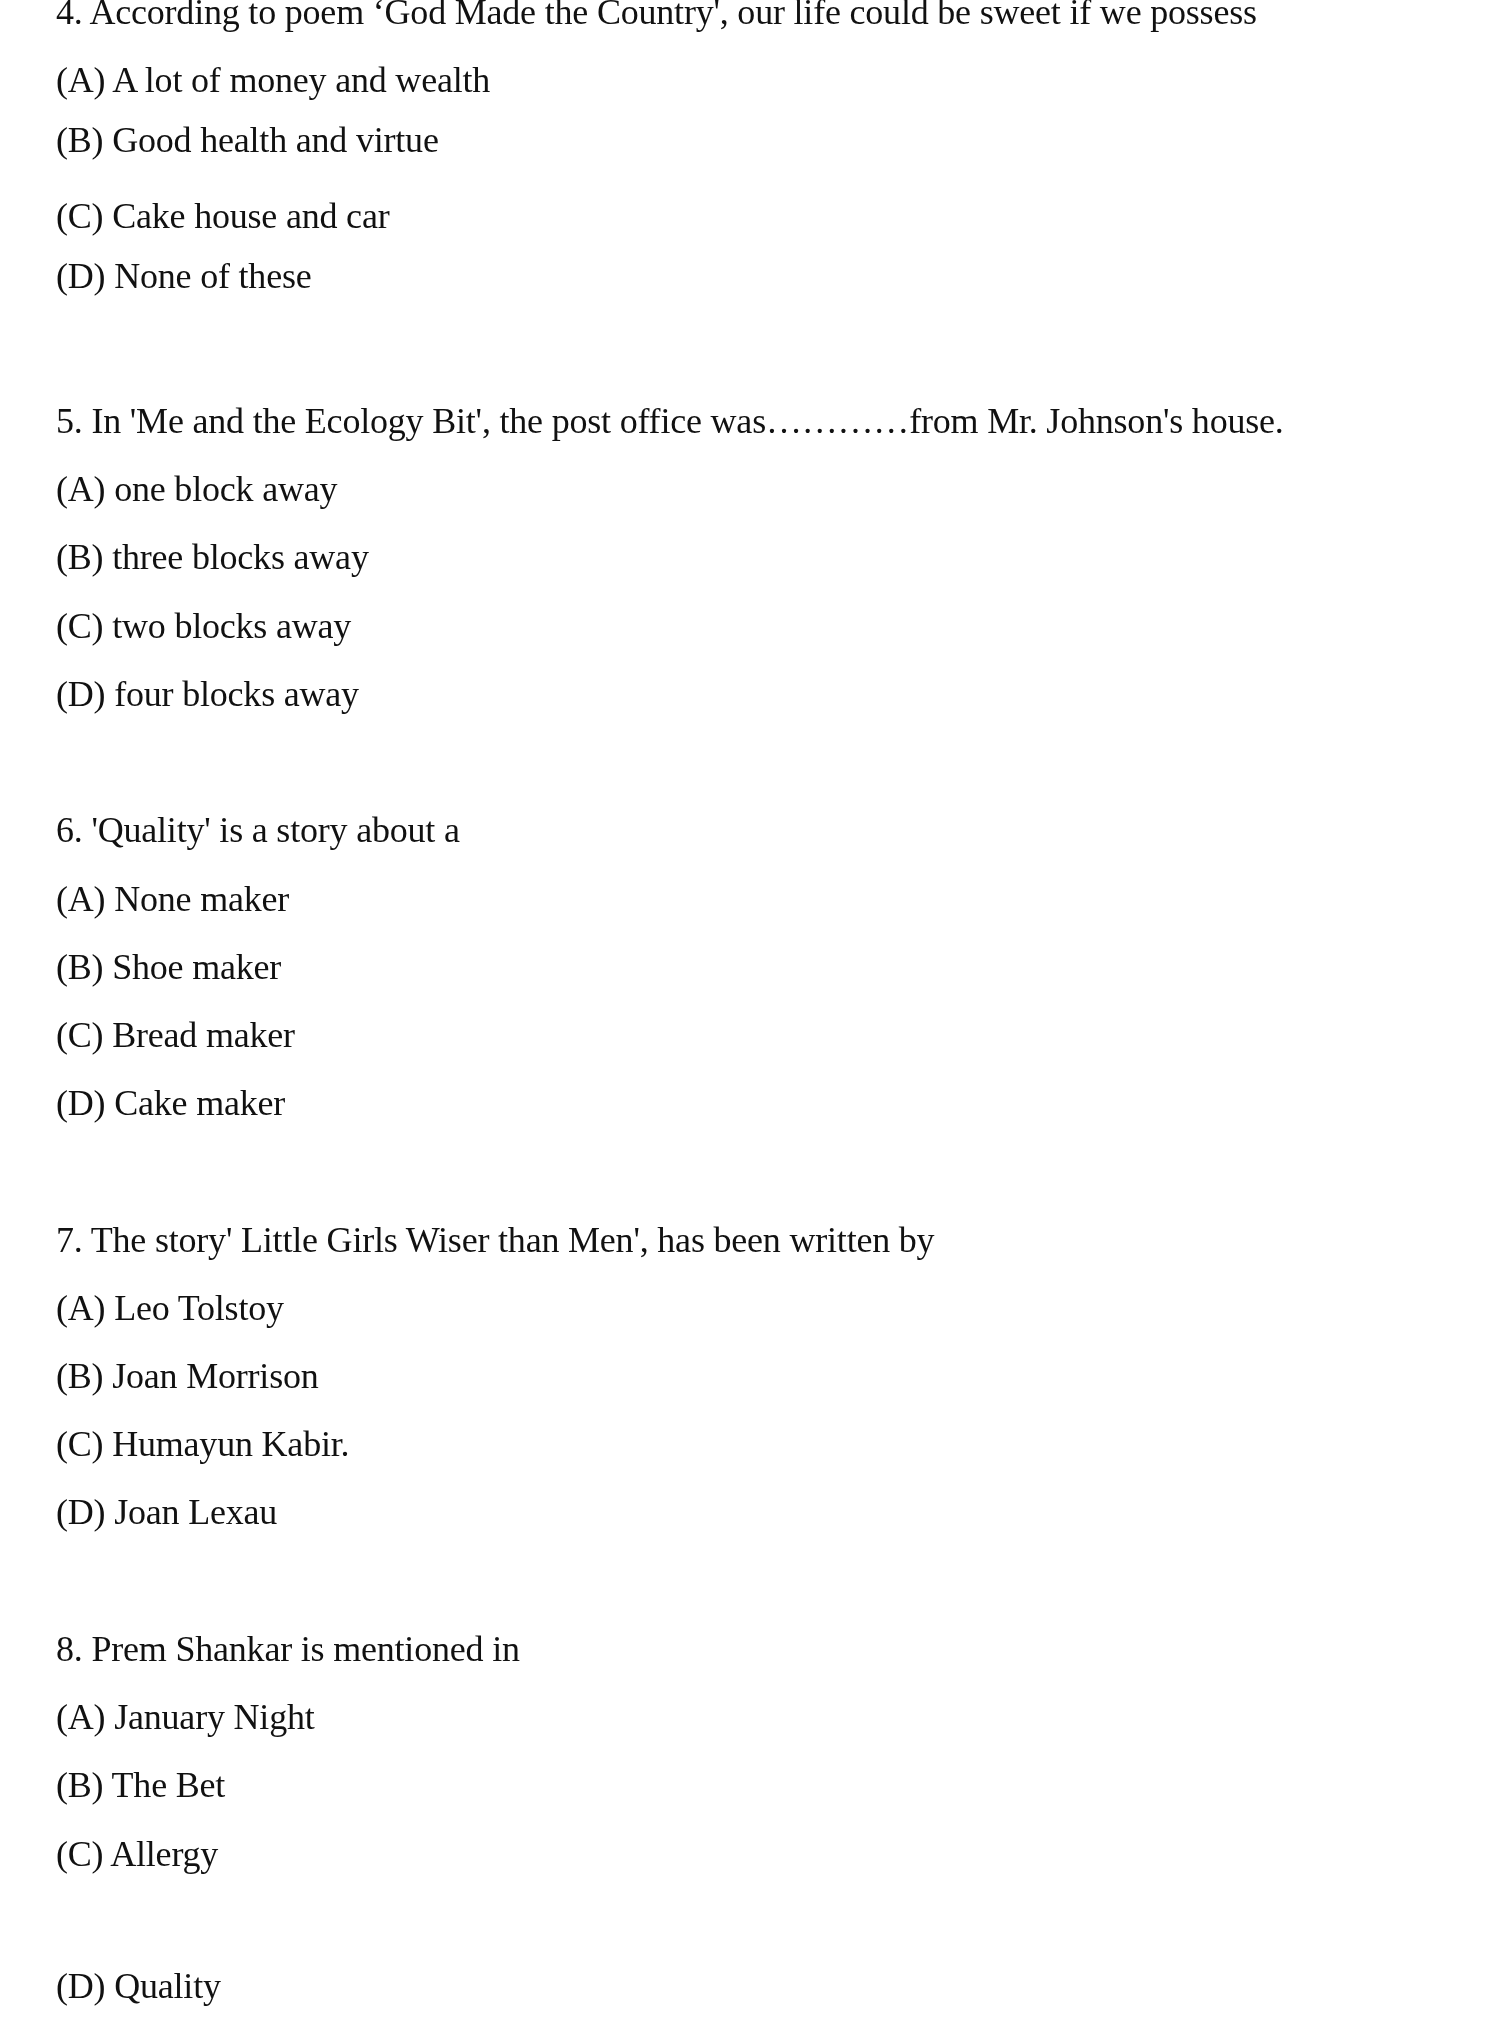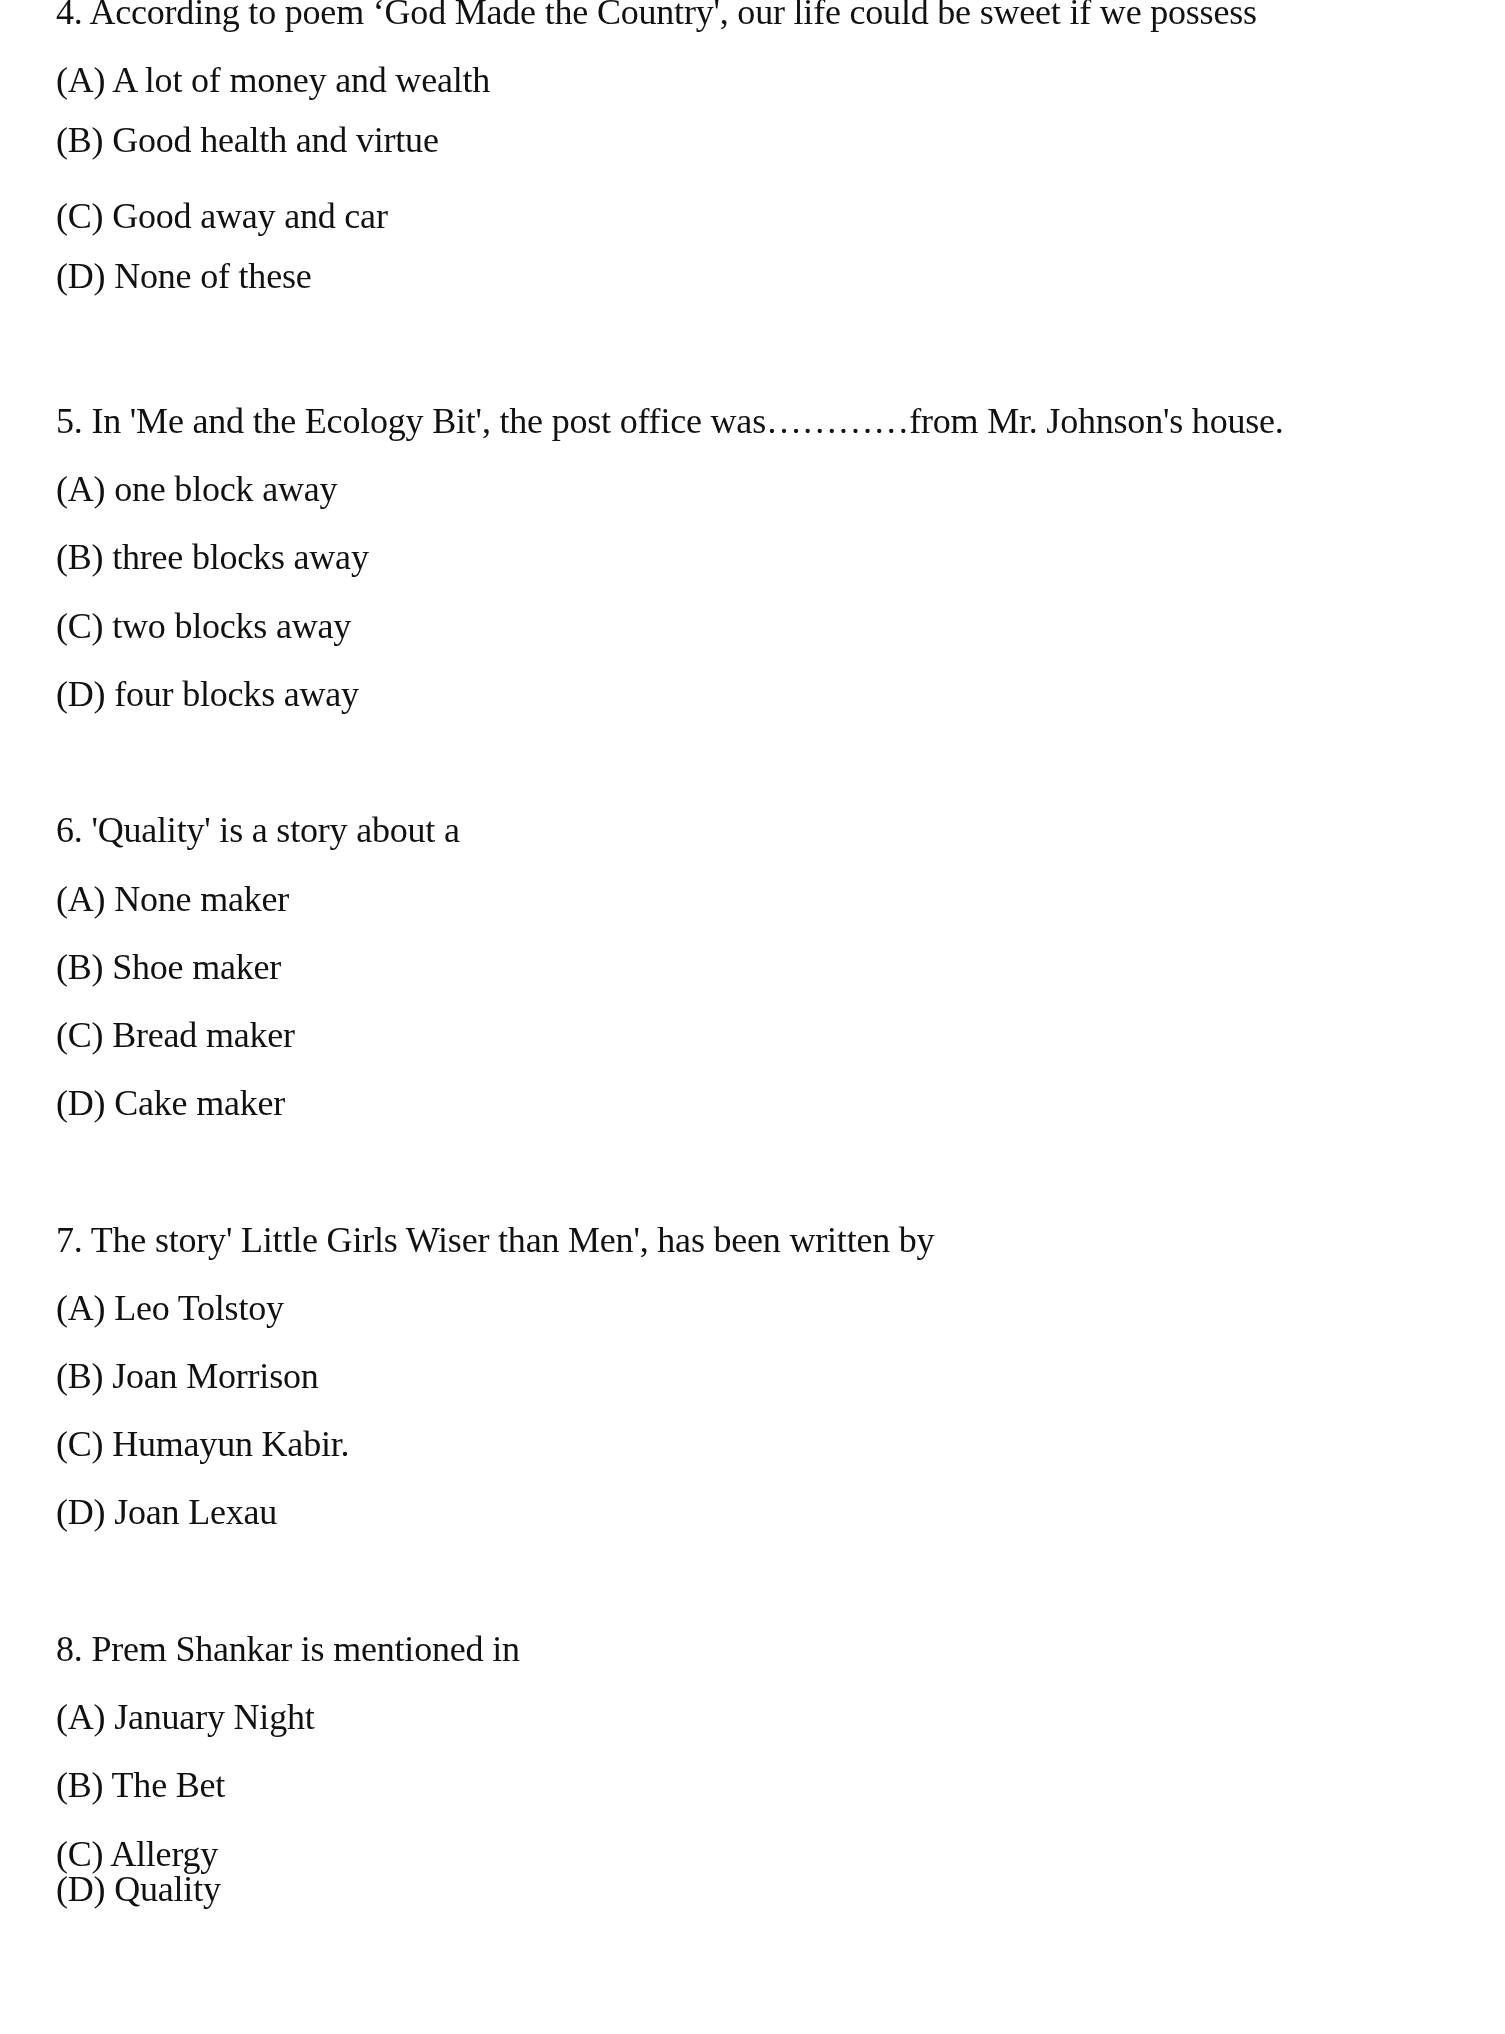--- a/index.html
+++ b/index.html
@@ -9,21 +9,21 @@
   .line { position: absolute; left: 0; font-size: 36px; line-height: 40px; white-space: nowrap; letter-spacing: -0.2px; }
 </style>
 </head>
 <body>
 
 <div class="page">
 
   <div class="line" style="top:-8px">4. According to poem ‘God Made the Country', our life could be sweet if we possess</div>
   <div class="line" style="top:60px">(A) A lot of money and wealth</div>
   <div class="line" style="top:120px">(B) Good health and virtue</div>
-  <div class="line" style="top:196px">(C) Good away and car</div>
+  <div class="line" style="top:196px">(C) Cake house and car</div>
   <div class="line" style="top:256px">(D) None of these</div>
 
   <div class="line" style="top:401px">5. In 'Me and the Ecology Bit', the post office was…………from Mr. Johnson's house.</div>
   <div class="line" style="top:469px">(A) one block away</div>
   <div class="line" style="top:537px">(B) three blocks away</div>
   <div class="line" style="top:606px">(C) two blocks away</div>
   <div class="line" style="top:674px">(D) four blocks away</div>
 
   <div class="line" style="top:810px">6. 'Quality' is a story about a</div>
   <div class="line" style="top:879px">(A) None maker</div>
@@ -34,14 +34,14 @@
   <div class="line" style="top:1220px">7. The story' Little Girls Wiser than Men', has been written by</div>
   <div class="line" style="top:1288px">(A) Leo Tolstoy</div>
   <div class="line" style="top:1356px">(B) Joan Morrison</div>
   <div class="line" style="top:1424px">(C) Humayun Kabir.</div>
   <div class="line" style="top:1492px">(D) Joan Lexau</div>
 
   <div class="line" style="top:1629px">8. Prem Shankar is mentioned in</div>
   <div class="line" style="top:1697px">(A) January Night</div>
   <div class="line" style="top:1765px">(B) The Bet</div>
   <div class="line" style="top:1834px">(C) Allergy</div>
-  <div class="line" style="top:1869px">(D) Quality</div>
+  <div class="line" style="top:1966px">(D) Quality</div>
 </div>
 
 </body></html>

